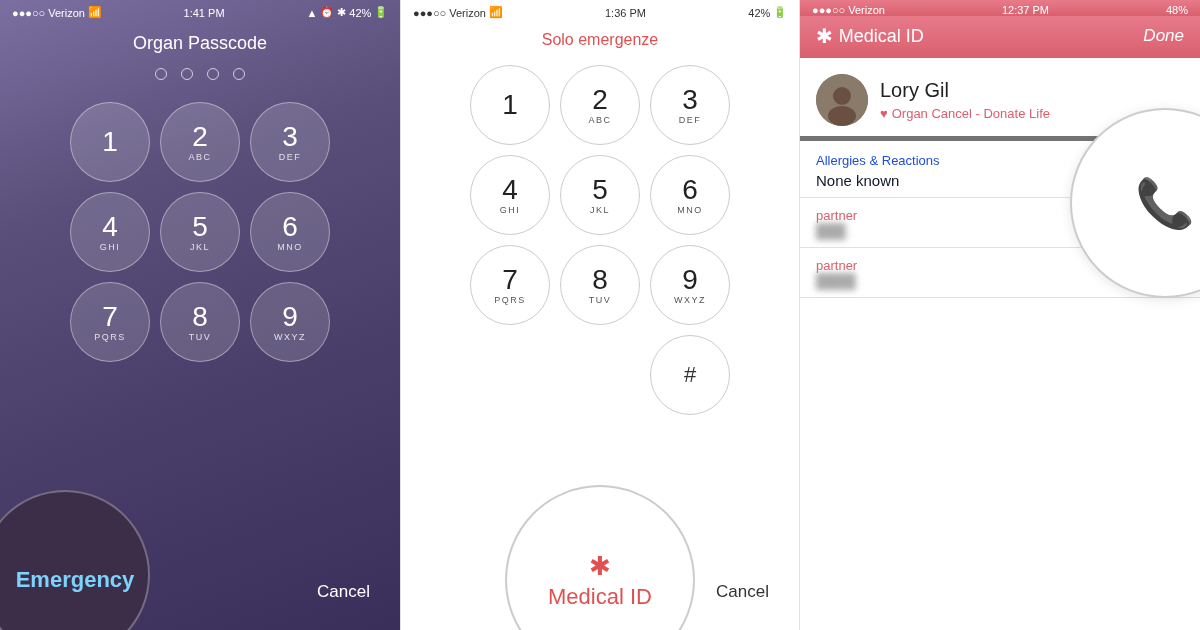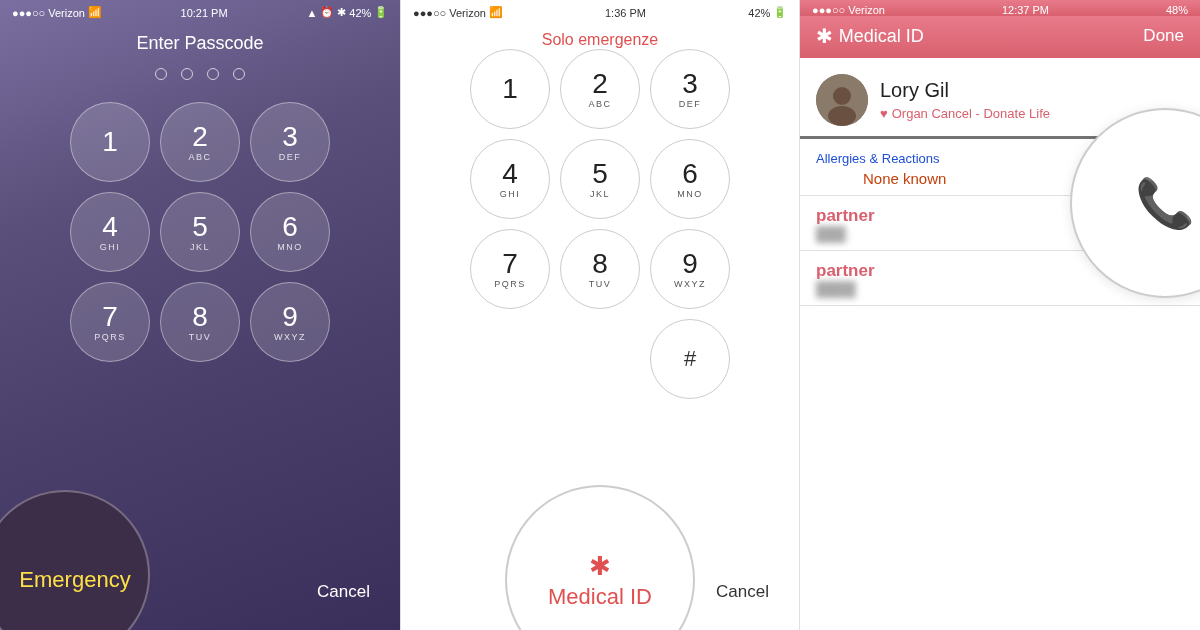--- a/index.html
+++ b/index.html
@@ -94,23 +94,23 @@
       border: 2px solid rgba(255,255,255,0.3);
       display: flex;
       align-items: center;
       justify-content: center;
       position: absolute;
       bottom: -30px;
       left: -20px;
       cursor: pointer;
     }
     .emergency-text {
-      color: #fde047;
+      color: #7dd3fc;
       font-size: 22px;
-      font-weight: 400;
+      font-weight: 700;
       margin-left: 20px;
       margin-top: 10px;
     }
     .cancel-btn-lock {
       color: white;
       font-size: 17px;
       font-weight: 400;
       cursor: pointer;
       position: absolute;
       bottom: 28px;
@@ -137,21 +137,21 @@
       align-items: center;
       padding: 6px 12px 4px;
       color: #333;
       font-size: 11px;
     }
     .emergency-header {
       color: #e05050;
       font-size: 16px;
       font-weight: 400;
       margin-top: 8px;
-      margin-bottom: 0;
+      margin-bottom: 16px;
     }
     .keypad2 {
       display: grid;
       grid-template-columns: repeat(3, 80px);
       gap: 10px;
       margin-bottom: 10px;
     }
     .key-btn2 {
       width: 80px;
       height: 80px;
@@ -256,20 +256,21 @@
     .medical-header-label {
       color: white;
       font-size: 18px;
       font-weight: 500;
     }
     .medical-done {
       color: white;
       font-size: 17px;
       font-weight: 500;
       cursor: pointer;
+      font-style: italic;
     }
     .medical-status-bar {
       background: linear-gradient(180deg, #e87a8a 0%, #d9606e 100%);
       display: flex;
       justify-content: space-between;
       align-items: center;
       padding: 2px 12px 0;
       color: white;
       font-size: 11px;
       padding-top: 4px;
@@ -277,21 +278,21 @@
     .medical-body {
       background: white;
       flex: 1;
       overflow: hidden;
       position: relative;
     }
     .profile-section {
       display: flex;
       align-items: center;
       padding: 16px 16px 10px;
-      border-bottom: 3px solid #737373;
+      border-bottom: 5px solid #737373;
     }
     .avatar {
       width: 52px;
       height: 52px;
       border-radius: 50%;
       background: linear-gradient(135deg, #8a7a6a, #6a5a4a);
       overflow: hidden;
       margin-right: 12px;
       flex-shrink: 0;
       display: flex;
@@ -317,23 +318,22 @@
       padding: 12px 16px 8px;
       border-bottom: 1px solid #e0e0e0;
     }
     .info-label {
       color: #1d4ed8;
       font-size: 13px;
       font-weight: 500;
       margin-bottom: 4px;
     }
     .info-value {
-      color: #c2410c;
+      color: #0f172a;
       font-size: 15px;
-      margin-left: 47px;
     }
     .info-section2 {
       padding: 10px 16px 8px;
       border-bottom: 1px solid #e0e0e0;
       position: relative;
     }
     .blurred-text {
       color: #aaa;
       font-size: 14px;
       filter: blur(3px);
@@ -342,22 +342,22 @@
     .contact-row {
       display: flex;
       align-items: center;
       justify-content: space-between;
       padding: 10px 16px 8px;
       border-bottom: 1px solid #e0e0e0;
       position: relative;
     }
     .contact-label {
       color: #d9606e;
-      font-size: 17px;
-      font-weight: 700;
+      font-size: 13px;
+      font-weight: 400;
       text-align: right;
     }
     .contact-name-blur {
       color: #aaa;
       font-size: 14px;
       filter: blur(3px);
       user-select: none;
     }
     .phone-icon-sm {
       color: #d9606e;
@@ -386,31 +386,31 @@
   </style>
 </head>
 <body>
 
 <div class="panel-lock">
   <div class="status-bar">
     <span class="status-left">
       <span>●●●○○ Verizon</span>
       <span>📶</span>
     </span>
-    <span>10:21 PM</span>
+    <span>1:41 PM</span>
     <span class="status-right">
       <span>▲</span>
       <span>⏰</span>
       <span>✱</span>
       <span>42%</span>
       <span>🔋</span>
     </span>
   </div>
 
-  <div class="passcode-title">Enter Passcode</div>
+  <div class="passcode-title">Organ Passcode</div>
 
   <div class="passcode-dots">
     <div class="passcode-dot"></div>
     <div class="passcode-dot"></div>
     <div class="passcode-dot"></div>
     <div class="passcode-dot"></div>
   </div>
 
   <div class="keypad">
 

